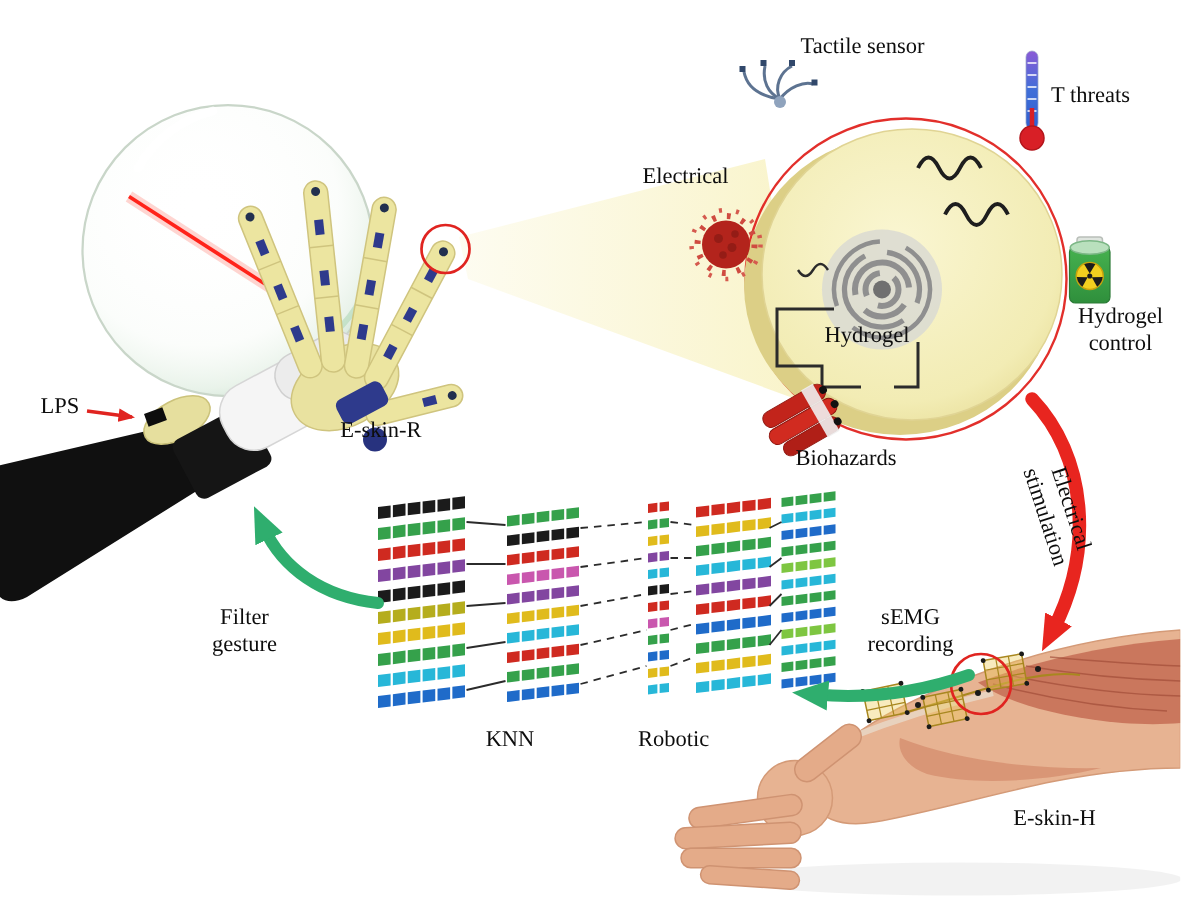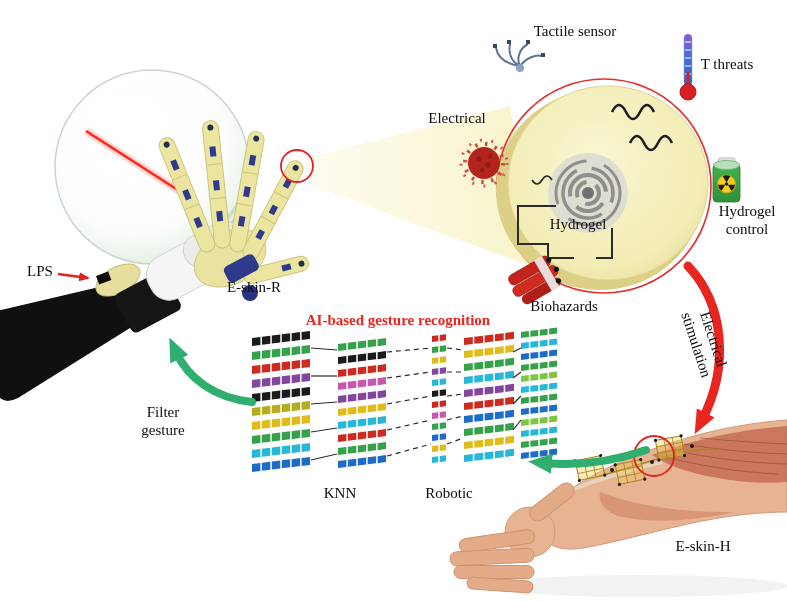--- a/index.html
+++ b/index.html
@@ -576,22 +576,25 @@
   <span class="ln">Hydrogel</span>
   <span class="ln">control</span>
 </div>
 <div class="label" style="left:564px;top:297px">Biohazards</div>
 <div class="label label--rot" style="left:705px;top:342px">
   <span class="ln">Electrical</span>
   <span class="ln">stimulation</span>
 </div>
 <div class="label" style="left:40px;top:262px">LPS</div>
 <div class="label" style="left:254px;top:278px">E-skin-R</div>
-<div class="label label--red" style="left:398px;top:311px">AI-based gesture recognition</div>
 <div class="label" style="left:163px;top:403px">
   <span class="ln">Filter</span>
   <span class="ln">gesture</span>
 </div>
 <div class="label" style="left:340px;top:484px">KNN</div>
 <div class="label" style="left:449px;top:484px">Robotic</div>
+<div class="label" style="left:607px;top:403px">
+  <span class="ln">sEMG</span>
+  <span class="ln">recording</span>
+</div>
 <div class="label" style="left:703px;top:537px">E-skin-H</div>
 
 </div>
 
 </body></html>

